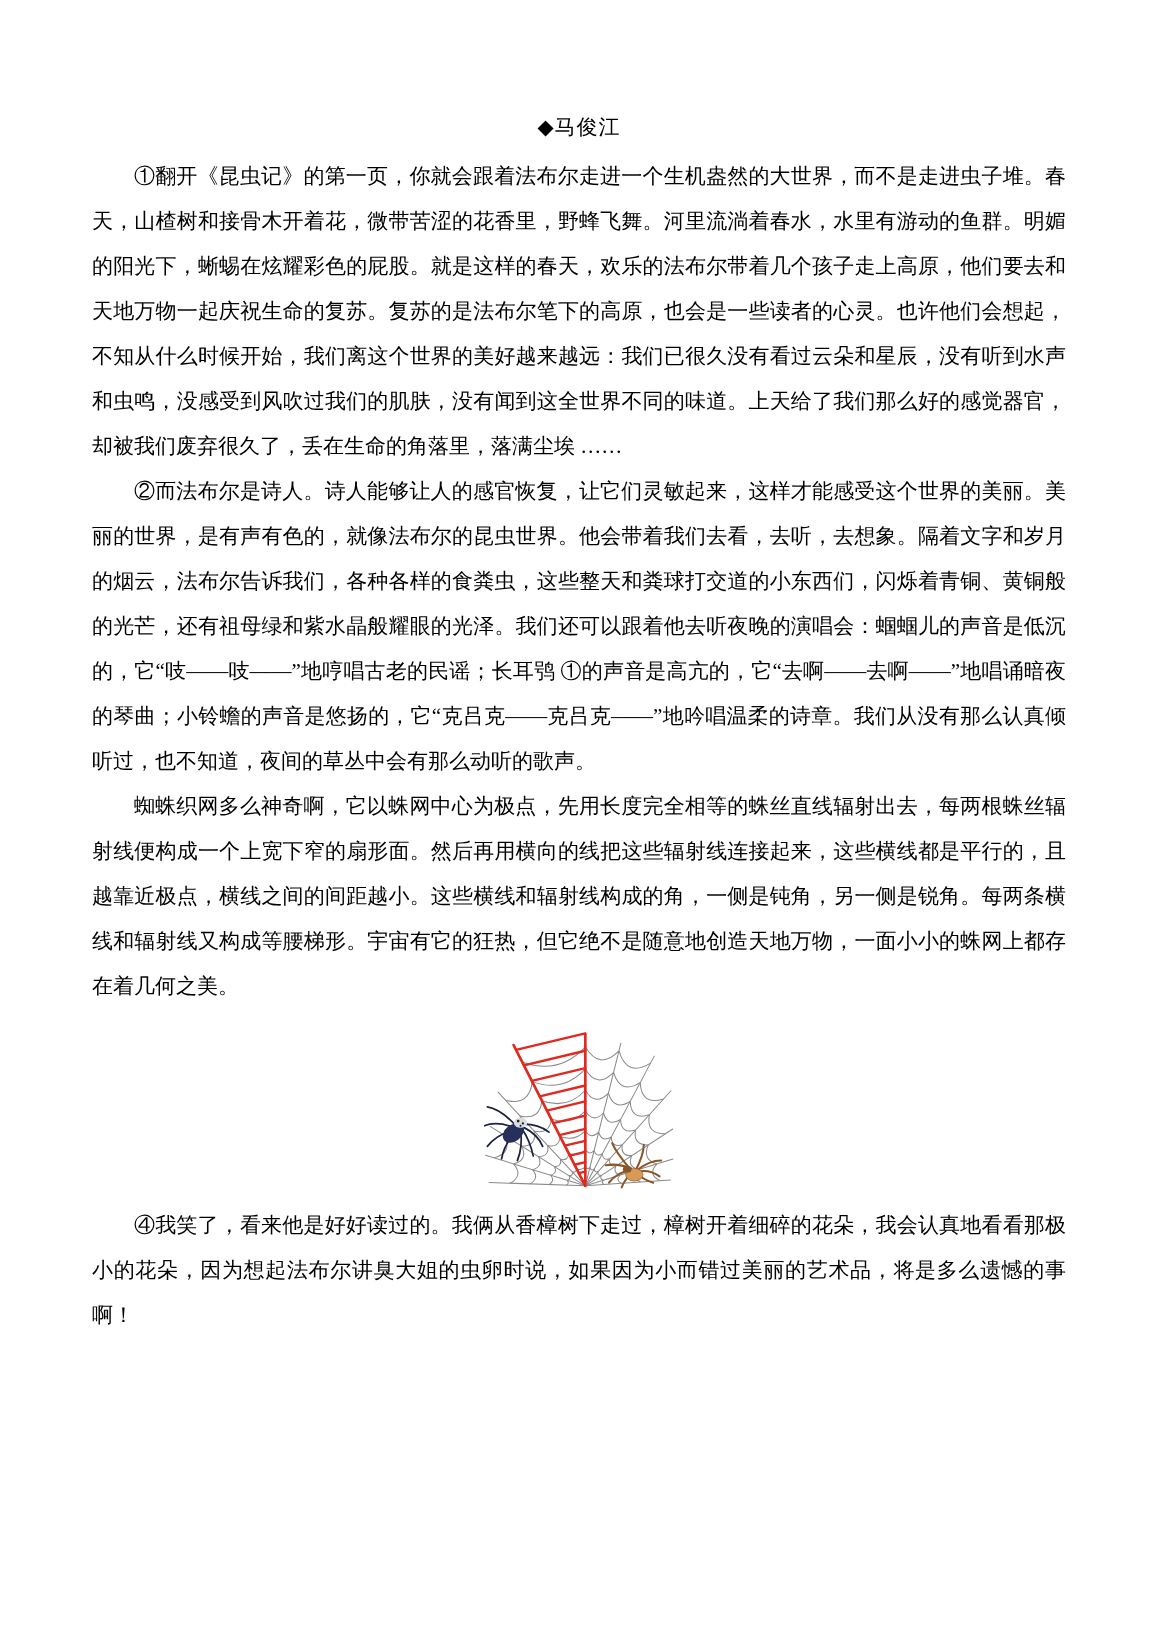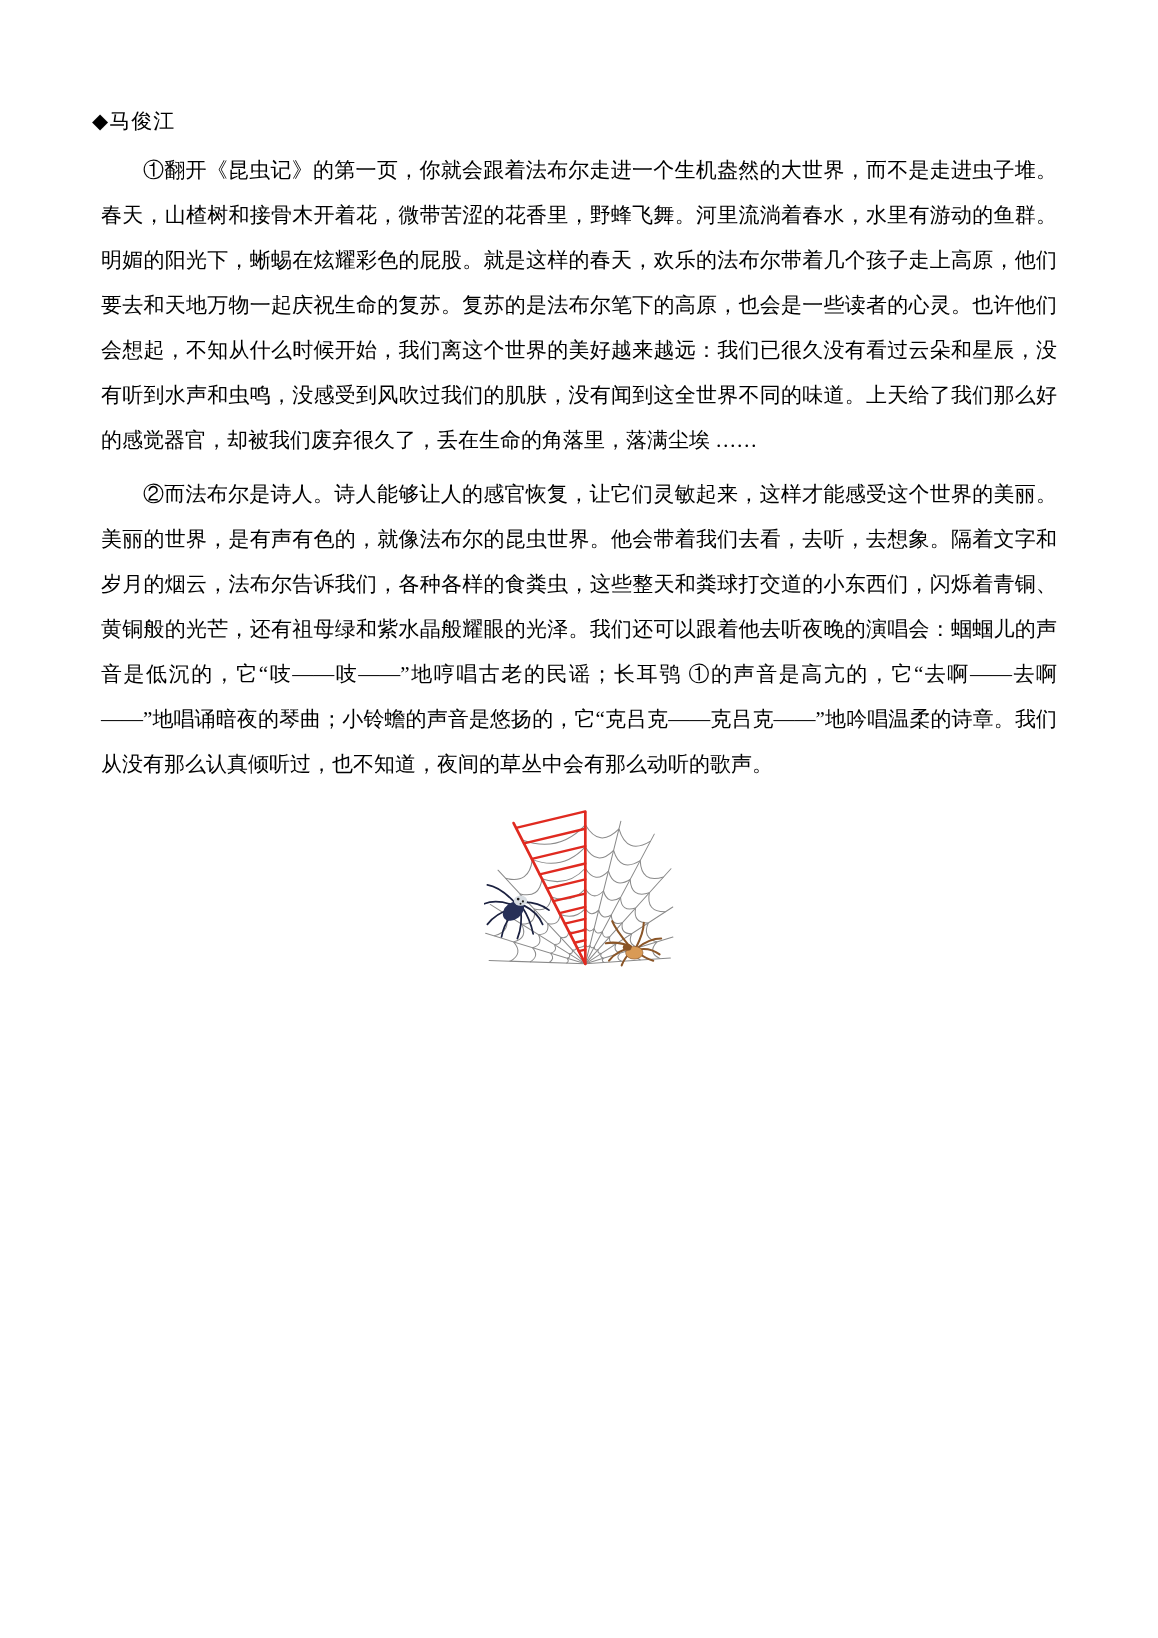--- a/index.html
+++ b/index.html
@@ -3,42 +3,43 @@
 <meta charset="utf-8">
 <style>
   html,body{margin:0;padding:0;}
   body{
     width:1158px;height:1638px;background:#ffffff;color:#000;
     font-family:"Liberation Serif","DejaVu Serif",serif;
     overflow:hidden;
   }
   .page{box-sizing:border-box;width:1158px;height:1638px;padding:96px 92px 0 92px;}
   .author-line{
-    font-size:21px;line-height:26px;margin:12px 0 14px 0;
+    text-align:center;font-size:21px;line-height:26px;margin:18px 0 14px 0;
     font-weight:400;letter-spacing:1px;
   }
   .para{
-    font-size:21px;line-height:45px;margin:9px;
+    font-size:21px;line-height:45px;margin:0;
     text-indent:2em;text-align:justify;text-justify:inter-ideograph;
     word-break:break-all;
   }
   .figure{
     text-align:center;margin:22px 0 14px 0;height:158px;
   }
   .figure svg{display:inline-block;}
 </style>
 </head>
 <body>
 
 <div class="page">
 
   <p class="author-line">◆马俊江</p>
 
   <p class="para">①翻开《昆虫记》的第一页，你就会跟着法布尔走进一个生机盎然的大世界，而不是走进虫子堆。春天，山楂树和接骨木开着花，微带苦涩的花香里，野蜂飞舞。河里流淌着春水，水里有游动的鱼群。明媚的阳光下，蜥蜴在炫耀彩色的屁股。就是这样的春天，欢乐的法布尔带着几个孩子走上高原，他们要去和天地万物一起庆祝生命的复苏。复苏的是法布尔笔下的高原，也会是一些读者的心灵。也许他们会想起，不知从什么时候开始，我们离这个世界的美好越来越远：我们已很久没有看过云朵和星辰，没有听到水声和虫鸣，没感受到风吹过我们的肌肤，没有闻到这全世界不同的味道。上天给了我们那么好的感觉器官，却被我们废弃很久了，丢在生命的角落里，落满尘埃 ……</p>
   <p class="para">②而法布尔是诗人。诗人能够让人的感官恢复，让它们灵敏起来，这样才能感受这个世界的美丽。美丽的世界，是有声有色的，就像法布尔的昆虫世界。他会带着我们去看，去听，去想象。隔着文字和岁月的烟云，法布尔告诉我们，各种各样的食粪虫，这些整天和粪球打交道的小东西们，闪烁着青铜、黄铜般的光芒，还有祖母绿和紫水晶般耀眼的光泽。我们还可以跟着他去听夜晚的演唱会：蝈蝈儿的声音是低沉的，它“吱——吱——”地哼唱古老的民谣；长耳鸮 ①的声音是高亢的，它“去啊——去啊——”地唱诵暗夜的琴曲；小铃蟾的声音是悠扬的，它“克吕克——克吕克——”地吟唱温柔的诗章。我们从没有那么认真倾听过，也不知道，夜间的草丛中会有那么动听的歌声。</p>
+  <p class="para">蜘蛛织网多么神奇啊，它以蛛网中心为极点，先用长度完全相等的蛛丝直线辐射出去，每两根蛛丝辐射线便构成一个上宽下窄的扇形面。然后再用横向的线把这些辐射线连接起来，这些横线都是平行的，且越靠近极点，横线之间的间距越小。这些横线和辐射线构成的角，一侧是钝角，另一侧是锐角。每两条横线和辐射线又构成等腰梯形。宇宙有它的狂热，但它绝不是随意地创造天地万物，一面小小的蛛网上都存在着几何之美。</p>
 
   <div class="figure">
     <svg id="web-svg" width="190" height="158" viewBox="0 0 240 200" xmlns="http://www.w3.org/2000/svg">
       <g id="web-lines">
           <line x1="128.0" y1="196.0" x2="6.1" y2="191.7" stroke="#8a8a8a" stroke-width="1.3" stroke-linecap="round"></line>
           <line x1="128.0" y1="196.0" x2="1.8" y2="157.4" stroke="#8a8a8a" stroke-width="1.3" stroke-linecap="round"></line>
           <line x1="128.0" y1="196.0" x2="7.6" y2="120.8" stroke="#8a8a8a" stroke-width="1.3" stroke-linecap="round"></line>
           <line x1="128.0" y1="196.0" x2="17.5" y2="77.5" stroke="#8a8a8a" stroke-width="1.3" stroke-linecap="round"></line>
           <line x1="128.0" y1="196.0" x2="173.0" y2="15.5" stroke="#8a8a8a" stroke-width="1.3" stroke-linecap="round"></line>
           <line x1="128.0" y1="196.0" x2="215.3" y2="31.8" stroke="#8a8a8a" stroke-width="1.3" stroke-linecap="round"></line>
@@ -149,14 +150,15 @@
             <path d="M6,0 C16,-8 26,-12 36,-12"></path>
             <path d="M6,2 C16,0 26,2 34,8"></path>
             <path d="M4,4 C12,10 18,14 26,16"></path>
           </g>
         <ellipse id="brown-abdomen" cx="2" cy="6" rx="11" ry="8" fill="#d99a55" stroke="#8a5527" stroke-width="0.8"></ellipse>
         <ellipse id="brown-head" cx="-7" cy="-1" rx="5.5" ry="4.5" fill="#8a5527"></ellipse>
       </g>
     </svg>
   </div>
 
+  <p class="para">④我笑了，看来他是好好读过的。我俩从香樟树下走过，樟树开着细碎的花朵，我会认真地看看那极小的花朵，因为想起法布尔讲臭大姐的虫卵时说，如果因为小而错过美丽的艺术品，将是多么遗憾的事啊！</p>
 
 </div>
 
 </body></html>

